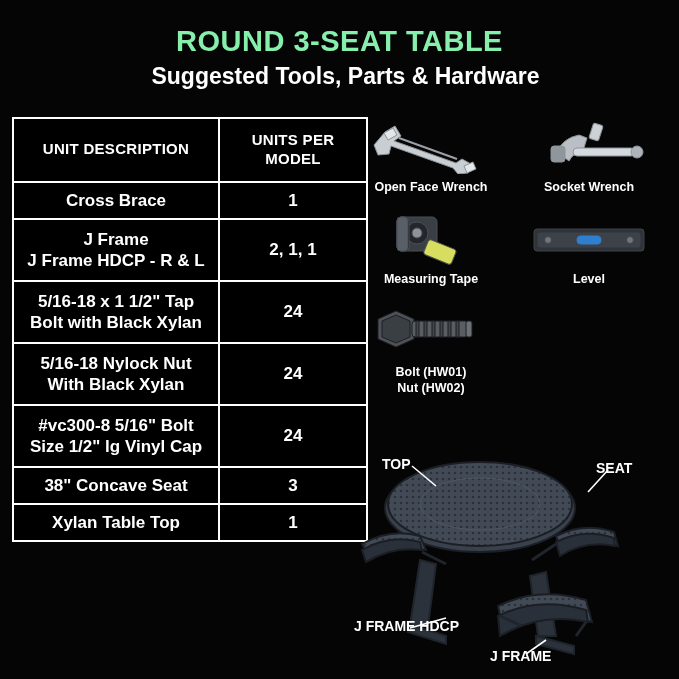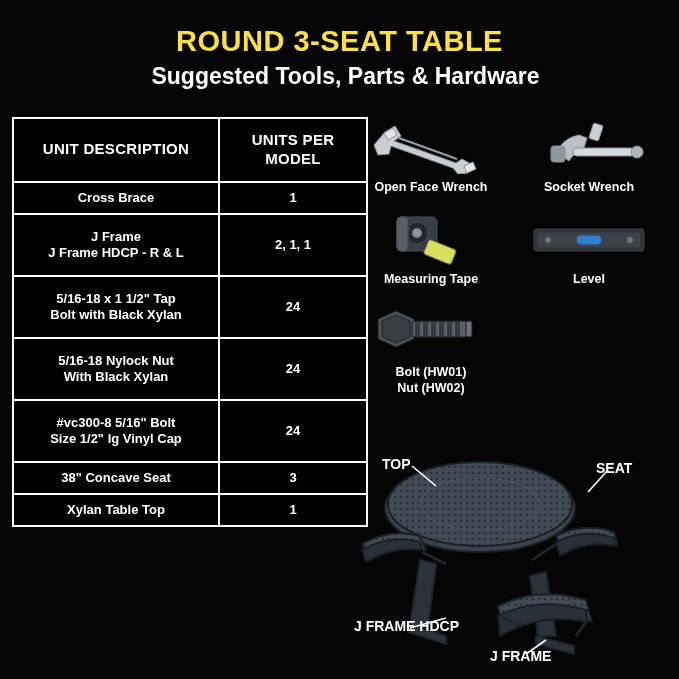--- a/index.html
+++ b/index.html
@@ -27,21 +27,21 @@
     position: absolute;
     top: 26px;
     left: 0;
     width: 679px;
     text-align: center;
   }
   .main-title {
     font-size: 29px;
     font-weight: bold;
     letter-spacing: 0.5px;
-    color: #fde047;
+    color: #86efac;
     line-height: 1.1;
   }
   .sub-title {
     font-size: 23px;
     font-weight: bold;
     color: #ffffff;
     margin-top: 6px;
     line-height: 1.1;
     padding-left: 12px;
   }
@@ -56,21 +56,21 @@
   table.parts {
     border-collapse: collapse;
     width: 334px;
     table-layout: fixed;
   }
   table.parts td, table.parts th {
     border: 2px solid #ffffff;
     text-align: center;
     vertical-align: middle;
     color: #ffffff;
-    font-size: 13px;
+    font-size: 17px;
     font-weight: bold;
     padding: 7px 4px;
     line-height: 1.25;
     background: #000;
   }
   table.parts th {
     font-size: 15px;
     padding: 12px 4px;
     letter-spacing: 0.3px;
   }

